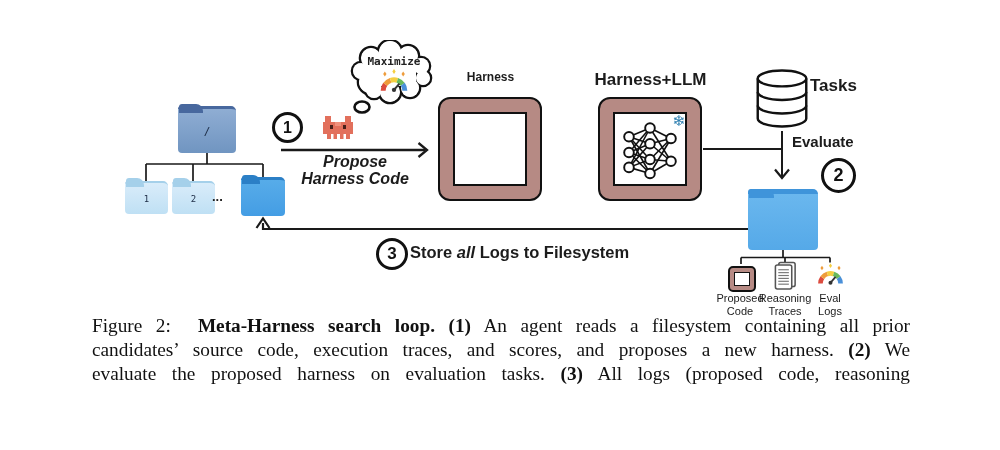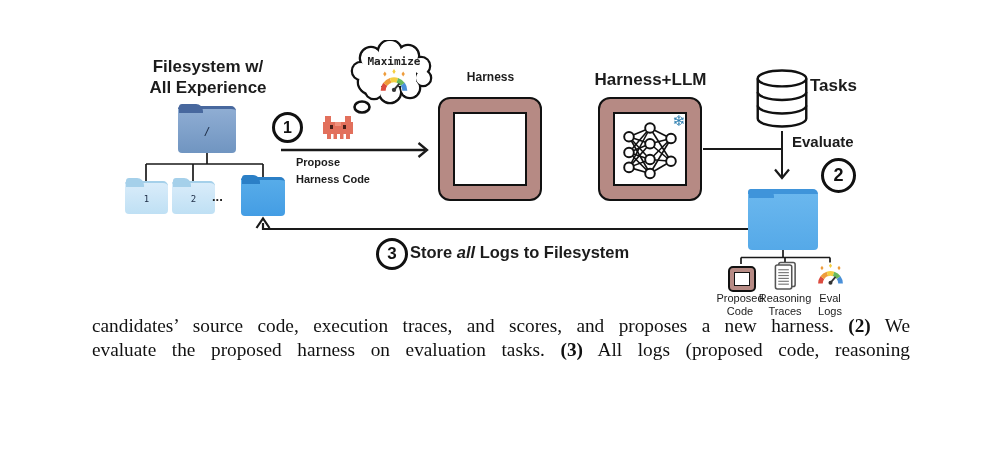--- a/index.html
+++ b/index.html
@@ -6,21 +6,21 @@
   .stage {
     position:relative; width:1000px; height:450px; background:#ffffff;
     font-family:"Liberation Sans", sans-serif; color:#1c1c1c; overflow:hidden;
   }
   .abs { position:absolute; }
   svg.connectors { position:absolute; left:0; top:0; width:1000px; height:320px; }
 
   
   .lbl { position:absolute; font-weight:700; color:#1c1c1c;text-align:center; }
   .fs-title { left:128px; top:57px; width:160px; text-align:center; font-size:17px; line-height:20.5px; }
-  .propose-lbl { left:296px; top:154px; width:118px; text-align:left; font-size:11px; line-height:16.5px; }
+  .propose-lbl { left:296px; top:154px; width:118px; text-align:center; font-size:16px; line-height:16.5px;font-style:italic; }
   .harness-lbl { left:438px; top:70px; width:105px; text-align:center; font-size:12px; }
   .llm-lbl { left:588px; top:70px; width:125px; text-align:center; font-size:17px; }
   .tasks-lbl { left:810px; top:76px; font-size:17px; }
   .eval-lbl { left:792px; top:133px; font-size:15px; }
   .store-lbl { left:410px; top:243px; font-size:16.5px; }
   .dots { left:212px; top:189px; font-size:13px; font-weight:700; }
 
   
   .circle-num { position:absolute; border:3px solid #111; border-radius:50%; background:#fff;
     display:flex; align-items:center; justify-content:center; font-weight:700; color:#111; }
@@ -96,24 +96,20 @@
     <path d="M207,150 V164 M146,164 H263 M146,164 V181 M193,164 V181 M263,164 V178" fill="none" stroke="#1a1a1a" stroke-width="1.7"></path>
     <path d="M281,150 H425" fill="none" stroke="#1a1a1a" stroke-width="2.3"></path>
     <path d="M418.5,143 L427,150 L418.5,157" fill="none" stroke="#1a1a1a" stroke-width="2.3"></path>
     <path d="M703,149 H782 M782,131 V176" fill="none" stroke="#1a1a1a" stroke-width="2"></path>
     <path d="M775,169.5 L782,178 L789,169.5" fill="none" stroke="#1a1a1a" stroke-width="2.2"></path>
     <path d="M748,229 H263 V223" fill="none" stroke="#1a1a1a" stroke-width="2.2"></path>
     <path d="M256.5,228 L263,218.5 L269.5,228" fill="none" stroke="#1a1a1a" stroke-width="2.2"></path>
     <path d="M783,246 V257.5 M741,257.5 H830 M741,257.5 V264 M785,257.5 V262.5 M830,257.5 V262.5" fill="none" stroke="#1a1a1a" stroke-width="1.7"></path>
   </svg>
 
-  <div class="lbl fs-title">
-    <div>Filesystem w/</div>
-    <div>All Experience</div>
-  </div>
 
   <div class="folder f-root">
     <span class="folder-label">/</span>
   </div>
   <div class="folder f-child1">
     <span class="folder-label">1</span>
   </div>
   <div class="folder f-child2">
     <span class="folder-label">2</span>
   </div>
@@ -282,17 +278,18 @@
   </div>
   <div class="item-label il3">
     <div>Eval</div>
     <div>Logs</div>
   </div>
 
   <div class="circle-num c3">3</div>
   <div class="lbl store-lbl"><span>Store </span><span style="font-style: italic; margin-top: 14px;">all</span><span> Logs to Filesystem</span></div>
 
   <div class="caption">
+    <div class="cap-line"><span>Figure 2:&nbsp; </span><span style="font-weight: 700;">Meta-Harness search loop. (1)</span><span> An agent reads a filesystem containing all prior</span></div>
     <div class="cap-line"><span>candidates’ source code, execution traces, and scores, and proposes a new harness. </span><span style="font-weight: 700;">(2)</span><span> We</span></div>
     <div class="cap-line"><span>evaluate the proposed harness on evaluation tasks. </span><span style="font-weight: 700;">(3)</span><span> All logs (proposed code, reasoning</span></div>
   </div>
 
 </div>
 
 </body></html>

